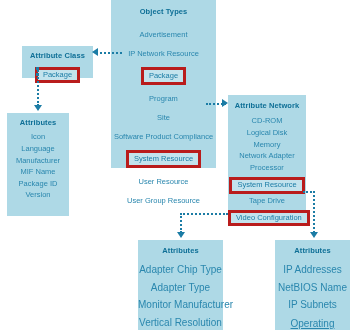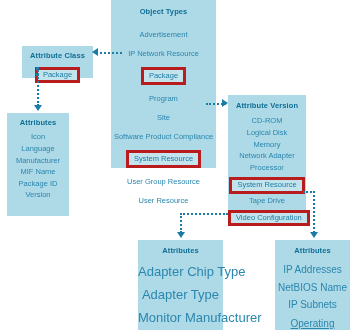--- a/index.html
+++ b/index.html
@@ -57,21 +57,21 @@
   #attributes-bottom-left{left:138px;top:240px;width:85px;height:90px;}
   #attributes-bottom-right{left:275px;top:240px;width:75px;height:90px;}
 
   #attribute-class .title{padding-top:6px;padding-bottom:3px;}
   #attributes-left .title{padding-top:6px;}
   #attributes-bottom-left .title{padding-top:7px;padding-bottom:6px;}
   #attributes-bottom-right .title{padding-top:7px;padding-bottom:6px;}
   #attribute-classes .title{padding-top:7px;padding-bottom:5px;}
   #object-types .title{padding-top:8px;padding-bottom:6px;}
   #object-types .item{line-height:1.6;margin-top:7px;}
-  #attributes-bottom-left .item{font-size:13px;line-height:1.75;}
+  #attributes-bottom-left .item{font-size:10px;line-height:1.75;}
   #attributes-bottom-right .item{font-size:10px;line-height:1.75;}
 
   
   .conn{position:absolute;z-index:5;}
   .dot-h{
     height:0;border-top:2px dotted #1b7ca5;
   }
   .dot-v{
     width:0;border-left:2px dotted #1b7ca5;
   }
@@ -100,41 +100,41 @@
 
   <div class="panel" id="object-types">
     <div class="title">Object Types</div>
     <div class="item">Advertisement</div>
     <div class="item">IP Network Resource</div>
     <div><span class="item boxed">Package</span></div>
     <div class="item">Program</div>
     <div class="item">Site</div>
     <div class="item">Software Product Compliance</div>
     <div><span class="item boxed">System Resource</span></div>
+    <div class="item">User Resource</div>
     <div class="item">User Group Resource</div>
-    <div class="item">User Resource</div>
   </div>
 
   <div class="panel" id="attribute-class">
     <div class="title">Attribute Class</div>
     <div><span class="item boxed">Package</span></div>
   </div>
 
   <div class="panel" id="attributes-left">
     <div class="title">Attributes</div>
     <div class="item">Icon</div>
     <div class="item">Language</div>
     <div class="item">Manufacturer</div>
     <div class="item">MIF Name</div>
     <div class="item">Package ID</div>
     <div class="item">Version</div>
   </div>
 
   <div class="panel" id="attribute-classes">
-    <div class="title">Attribute Version</div>
+    <div class="title">Attribute Network</div>
     <div class="item">CD-ROM</div>
     <div class="item">Logical Disk</div>
     <div class="item">Memory</div>
     <div class="item">Network Adapter</div>
     <div class="item">Processor</div>
     <div><span class="item boxed">System Resource</span></div>
     <div class="item">Tape Drive</div>
     <div><span class="item boxed">Video Configuration</span></div>
   </div>
 

